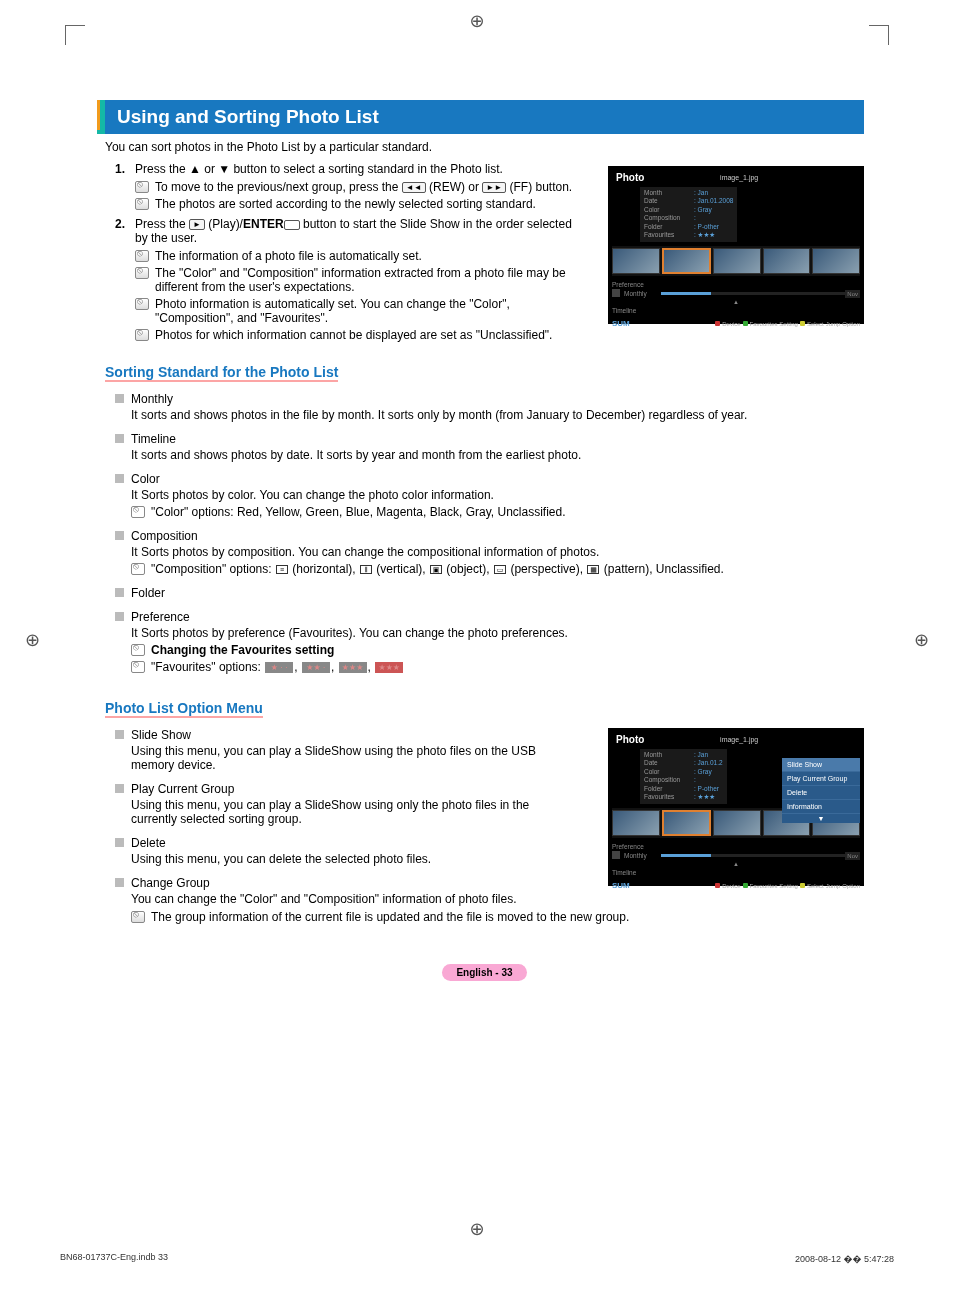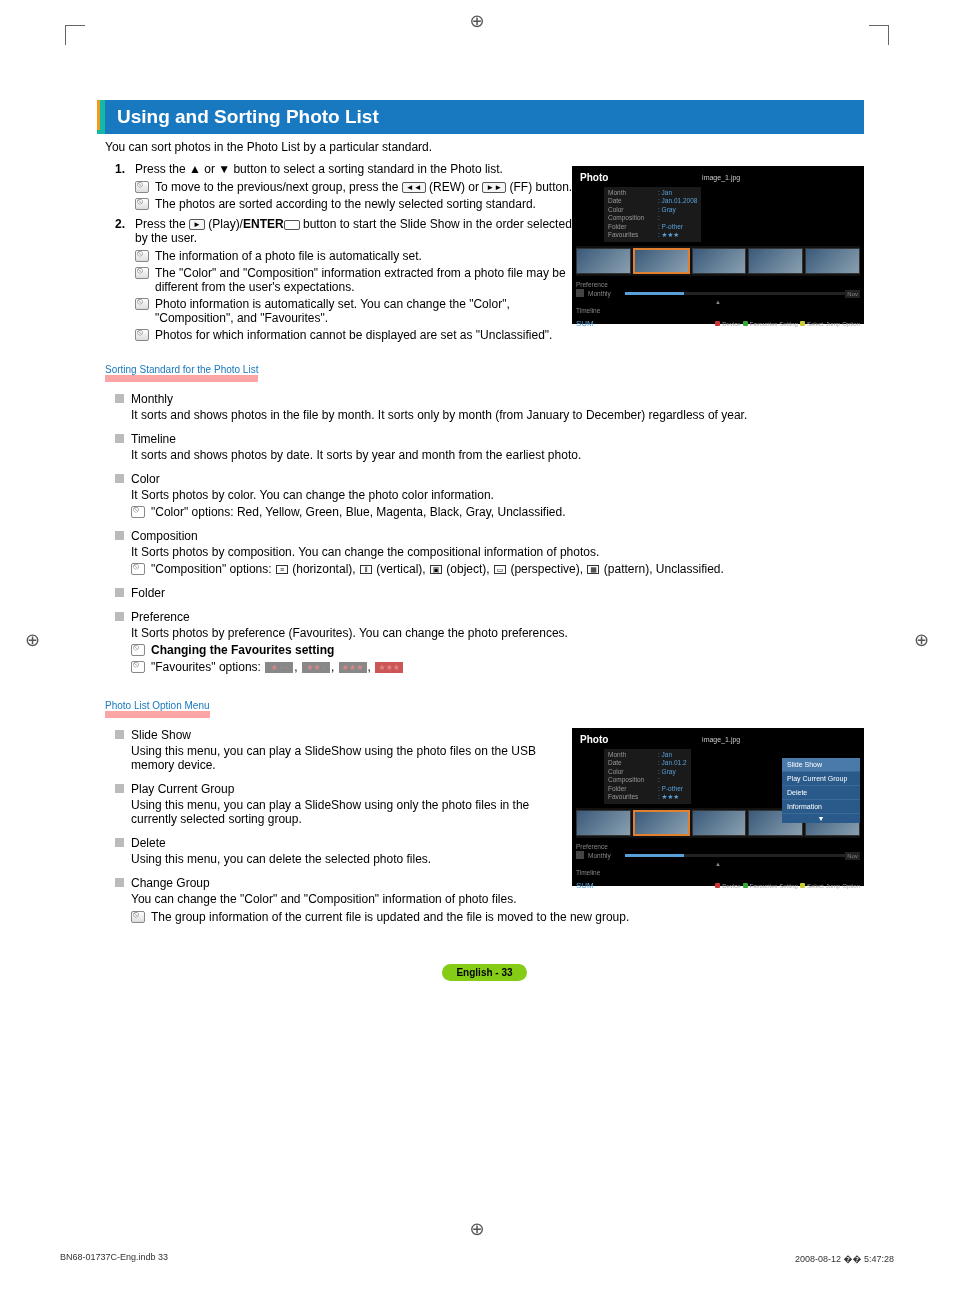--- a/index.html
+++ b/index.html
@@ -33,21 +33,21 @@
     border-left: 8px solid #14b8a6;
     margin-left: -8px;
     margin-bottom: 6px;
   }
   .accent-bar { position:absolute; left:97px; top:100px; width:3px; height:30px; background:#f29b1d;}
   .intro { margin: 4px 0 8px 0; }
   .content-wrap { position: relative; }
   .screenshot {
     position: absolute;
     right: 0;
-    width: 292px;
+    width: 256px;
     background: #000;
     color: #ccc;
     font-size: 7px;
     padding: 4px;
   }
   .screenshot.top { top: 4px; height: 158px; }
   .screenshot.bot { height: 158px; }
   .sc-header { display:flex; justify-content:space-between; align-items:center; margin-bottom:2px;}
   .sc-photo-label { color:#fff; font-weight:bold; font-size:10px; padding:2px 4px;}
   .sc-filename { color:#ccc; font-size:7px; text-align:center; flex:1;}
@@ -57,53 +57,53 @@
   .sc-info-val { color:#5aa0d8;}
   .sc-thumbs { display:flex; gap:2px; margin:4px 0; padding:2px 0; background:#111;}
   .sc-thumb { flex:1; height:26px; background:linear-gradient(135deg,#3a5a7a,#8aa0b0); border:1px solid #333;}
   .sc-thumb.sel { border:2px solid #e08030;}
   .sc-nav { font-size:6.5px; color:#888; line-height:1.4; margin-top:2px;}
   .sc-nav-row { display:flex; align-items:center; gap:4px;}
   .sc-nav-icon { width:8px; height:8px; background:#444; display:inline-block;}
   .sc-bar { height:3px; background:linear-gradient(to right,#5aa0d8 25%,#222 25%); margin:1px 0; position:relative;}
   .sc-nov { position:absolute; right:0; top:-2px; font-size:6px; background:#222; padding:0 2px;}
   .sc-footer { display:flex; justify-content:space-between; align-items:center; font-size:6px; margin-top:4px; color:#aaa;}
-  .sc-sum { color:#5aa0d8; font-size:8px;}
+  .sc-sum { color:#5aa0d8; font-size:8px;font-weight:bold;}
   .sc-fbtns { display:flex; gap:2px; align-items:center;}
   .sc-dot { width:5px; height:5px; display:inline-block; border-radius:1px;}
   .sc-menu { position:absolute; right:4px; top:30px; background:#2a5a8a; color:#fff; font-size:7px; width:78px;}
   .sc-menu-item { padding:3px 5px; border-bottom:1px solid #3a6a9a;}
   .sc-menu-item.sel { background:#4a7aaa;}
 
   ol.steps { list-style:none; margin-left:0; padding-left:0; max-width:470px;}
   ol.steps > li { margin-bottom:6px; padding-left:30px; position:relative;}
   ol.steps > li > .num { position:absolute; left:10px; font-weight:bold;}
   .note-list { list-style:none; margin:4px 0 0 0; padding:0;}
   .note-list > li { padding-left:20px; position:relative; margin-bottom:3px;}
   .note-list > li::before { content:""; position:absolute; left:0; top:1px; width:12px; height:10px; border:1px solid #888; border-radius:2px; background:linear-gradient(#fff,#ddd);}
   .note-list > li::after { content:"⦸"; position:absolute; left:2px; top:-1px; font-size:9px; color:#666;}
 
-  .subheading { color:#1878c0; font-weight:normal; font-size:10px; margin:16px 0 10px 0; border-bottom:7px solid #fca5a5; display:inline-block;}
+  .subheading { color:#1878c0; font-weight:bold; font-size:14px; margin:16px 0 10px 0; border-bottom:2px solid #fca5a5; display:inline-block;}
   .item-block { margin-bottom:10px; padding-left:26px; position:relative;}
   .item-block .sq { position:absolute; left:10px; top:2px; width:9px; height:9px; background:#bbb;}
   .item-title { font-weight:normal; margin-bottom:2px;}
   .item-desc { margin-bottom:3px;}
   .sub-note { padding-left:20px; position:relative; margin:3px 0;}
   .sub-note::before { content:""; position:absolute; left:0; top:1px; width:12px; height:10px; border:1px solid #888; border-radius:2px;}
   .sub-note::after { content:"⦸"; position:absolute; left:2px; top:-1px; font-size:9px; color:#666;}
   .comp-icon { display:inline-block; width:12px; height:9px; border:1px solid #333; vertical-align:middle; margin:0 1px; font-size:7px; text-align:center; line-height:8px;}
   .fav-chip { display:inline-block; width:28px; height:11px; background:#888; color:#d88; font-size:8px; line-height:11px; text-align:center; vertical-align:middle; margin:0 1px;}
   .btn-icon { display:inline-block; border:1px solid #555; padding:0 3px; font-size:8px; border-radius:2px; background:#f5f5f5; vertical-align:middle;}
   .enter-icon { display:inline-block; width:16px; height:10px; border:1px solid #555; border-radius:2px; vertical-align:middle; position:relative;}
   .bold { font-weight:bold;}
 
   .option-menu-wrap { position:relative; }
   .left-col { max-width:460px;}
   .pnum { text-align:center; margin-top:40px;}
-  .pnum-inner { display:inline-block; background:#84cc16; border-radius:10px; padding:3px 14px; font-size:10px; font-weight:bold;}
+  .pnum-inner { display:inline-block; background:#f9a8d4; border-radius:10px; padding:3px 14px; font-size:10px; font-weight:bold;}
   .footer-meta { display:flex; justify-content:space-between; font-size:9px; color:#333; position:absolute; bottom:15px; left:60px; right:60px;}
 </style>
 </head>
 <body>
 
 <div class="crop-top-left"></div>
 <div class="crop-top-right"></div>
 <div class="reg-top">⊕</div>
 <div class="reg-left">⊕</div>
 <div class="reg-right">⊕</div>

